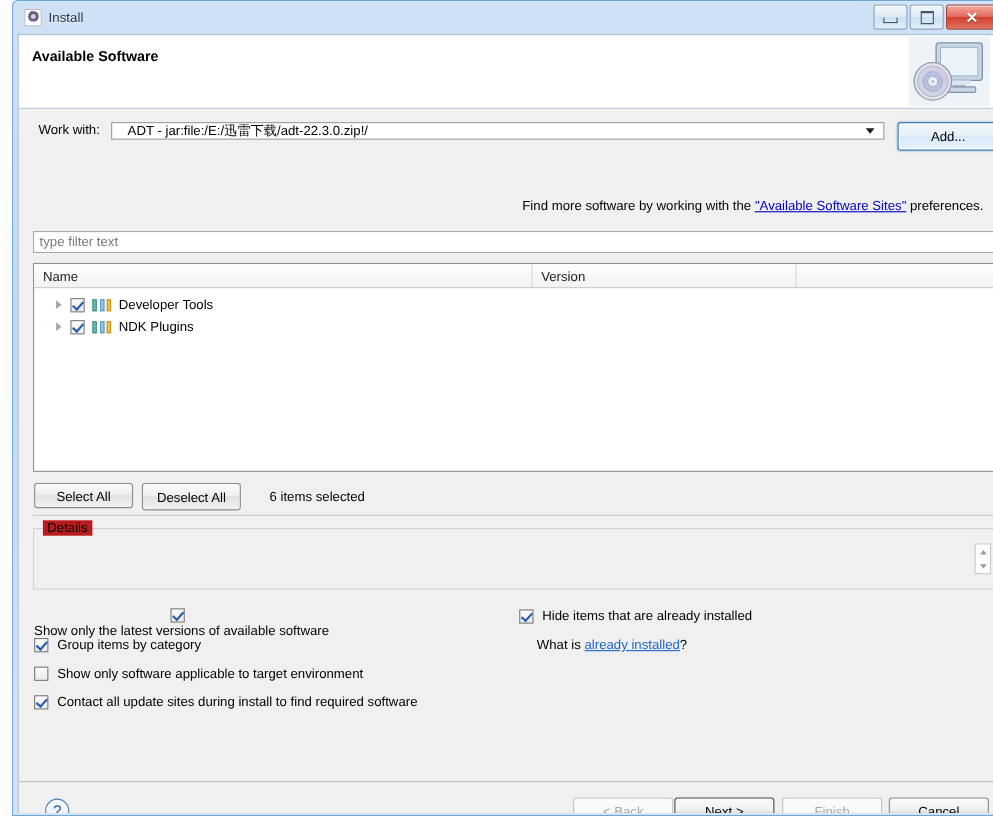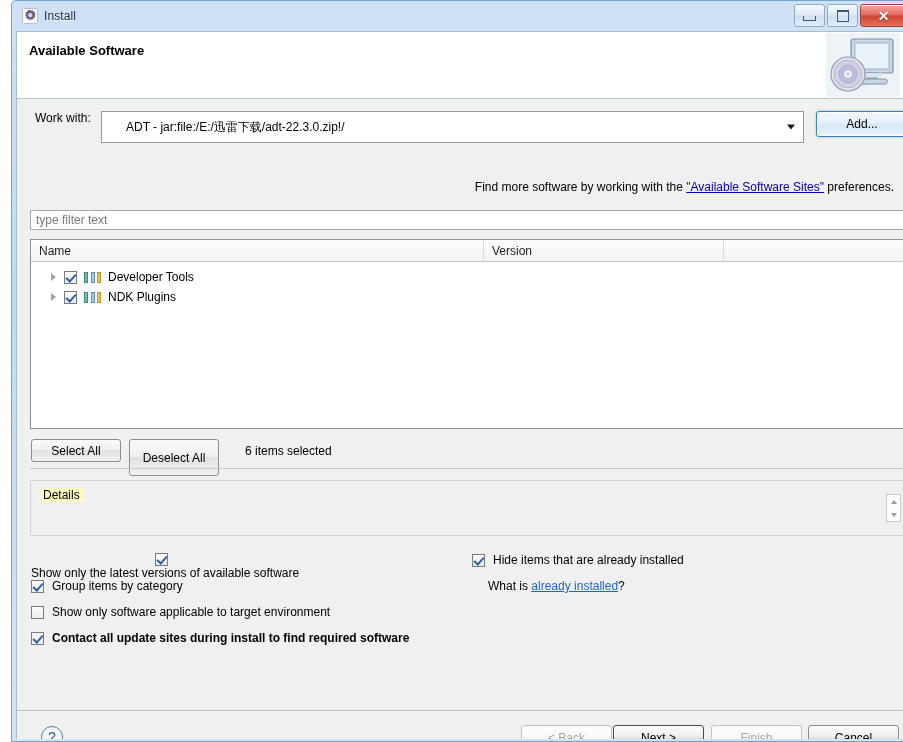--- a/index.html
+++ b/index.html
@@ -134,26 +134,26 @@
     width: 100%; height: 32px;
     display: flex;
   }
   .lbl-workwith {
     margin-left: 18px;
     width: 66px;
     font-size: 12px;
   }
   .combo {
     position: relative;
-    width: 703px; height: 32px;
+    width: 703px; height: 16px;
     background: #ffffff;
     border: 1px solid #9a9a9a;
     box-sizing: border-box;
     display: flex; align-items: center;
-    padding-left: 24px;
+    padding-left: 14px;
     font-size: 12px;
   }
   .combo-arrow {
     position: absolute;
     right: 8px; top: 50%;
     transform: translateY(-50%);
     width: 0; height: 0;
     border-left: 4px solid transparent;
     border-right: 4px solid transparent;
     border-top: 5px solid #1c1c1c;
@@ -286,21 +286,21 @@
     display: block;
     width: 4px; height: 11px;
     box-sizing: border-box;
   }
   .cat-icon i.b1 { background: #6bbfae; border: 1px solid #3e8d7d; }
   .cat-icon i.b2 { background: #9cc9ee; border: 1px solid #5d94c4; }
   .cat-icon i.b3 { background: #f1c34b; border: 1px solid #c0932a; }
 
   
   .btn-selectall { position: absolute; left: 14px; top: 407px; width: 90px; height: 23px; }
-  .btn-deselectall { position: absolute; left: 112px; top: 407px; width: 90px; height: 37px; }
+  .btn-deselectall { position: absolute; left: 112px; top: 407px; width: 90px; height: 25px; }
   .items-selected {
     position: absolute;
     left: 228px; top: 412px;
     font-size: 12px;
   }
 
   .hr {
     position: absolute;
     left: 13px; top: 436px;
     width: 877px; height: 1px;
@@ -312,22 +312,22 @@
     position: absolute;
     left: 13px; top: 448px;
     width: 877px; height: 56px;
     border: 1px solid #d2d2d2;
     border-top: 1px solid #d2d2d2;
     box-sizing: border-box;
     background: #f0f0f0;
   }
   .details-legend {
     position: absolute;
-    left: 22px; top: 463px;
-    background: #fef9c3;
+    left: 22px; top: 448px;
+    background: #b91c1c;
     padding: 0 4px;
     font-size: 12px;
     transform: translateY(-50%);
   }
   .spinner {
     position: absolute;
     right: 5px; top: 50%;
     transform: translateY(-50%);
     width: 15px; height: 28px;
     border: 1px solid #c9c9c9;
@@ -357,21 +357,21 @@
   .opt {
     position: absolute;
     display: flex;
     align-items: center;
     font-size: 12px;
   }
   .opt .cbx { margin-right: 8px; }
   .opt-l1 { left: 14px; top: 521px; flex-direction: column; }
   .opt-l2 { left: 14px; top: 547px; }
   .opt-l3 { left: 14px; top: 573px; }
-  .opt-l4 { left: 14px; top: 599px; font-weight: bold; }
+  .opt-l4 { left: 14px; top: 599px; }
   .opt-r1 { left: 455px; top: 521px; }
   .whatis {
     position: absolute;
     left: 471px; top: 547px;
     font-size: 12px;
   }
   a.link-blue { color: #1f63c8; text-decoration: underline; }
 
   
   .bottom-sep {

